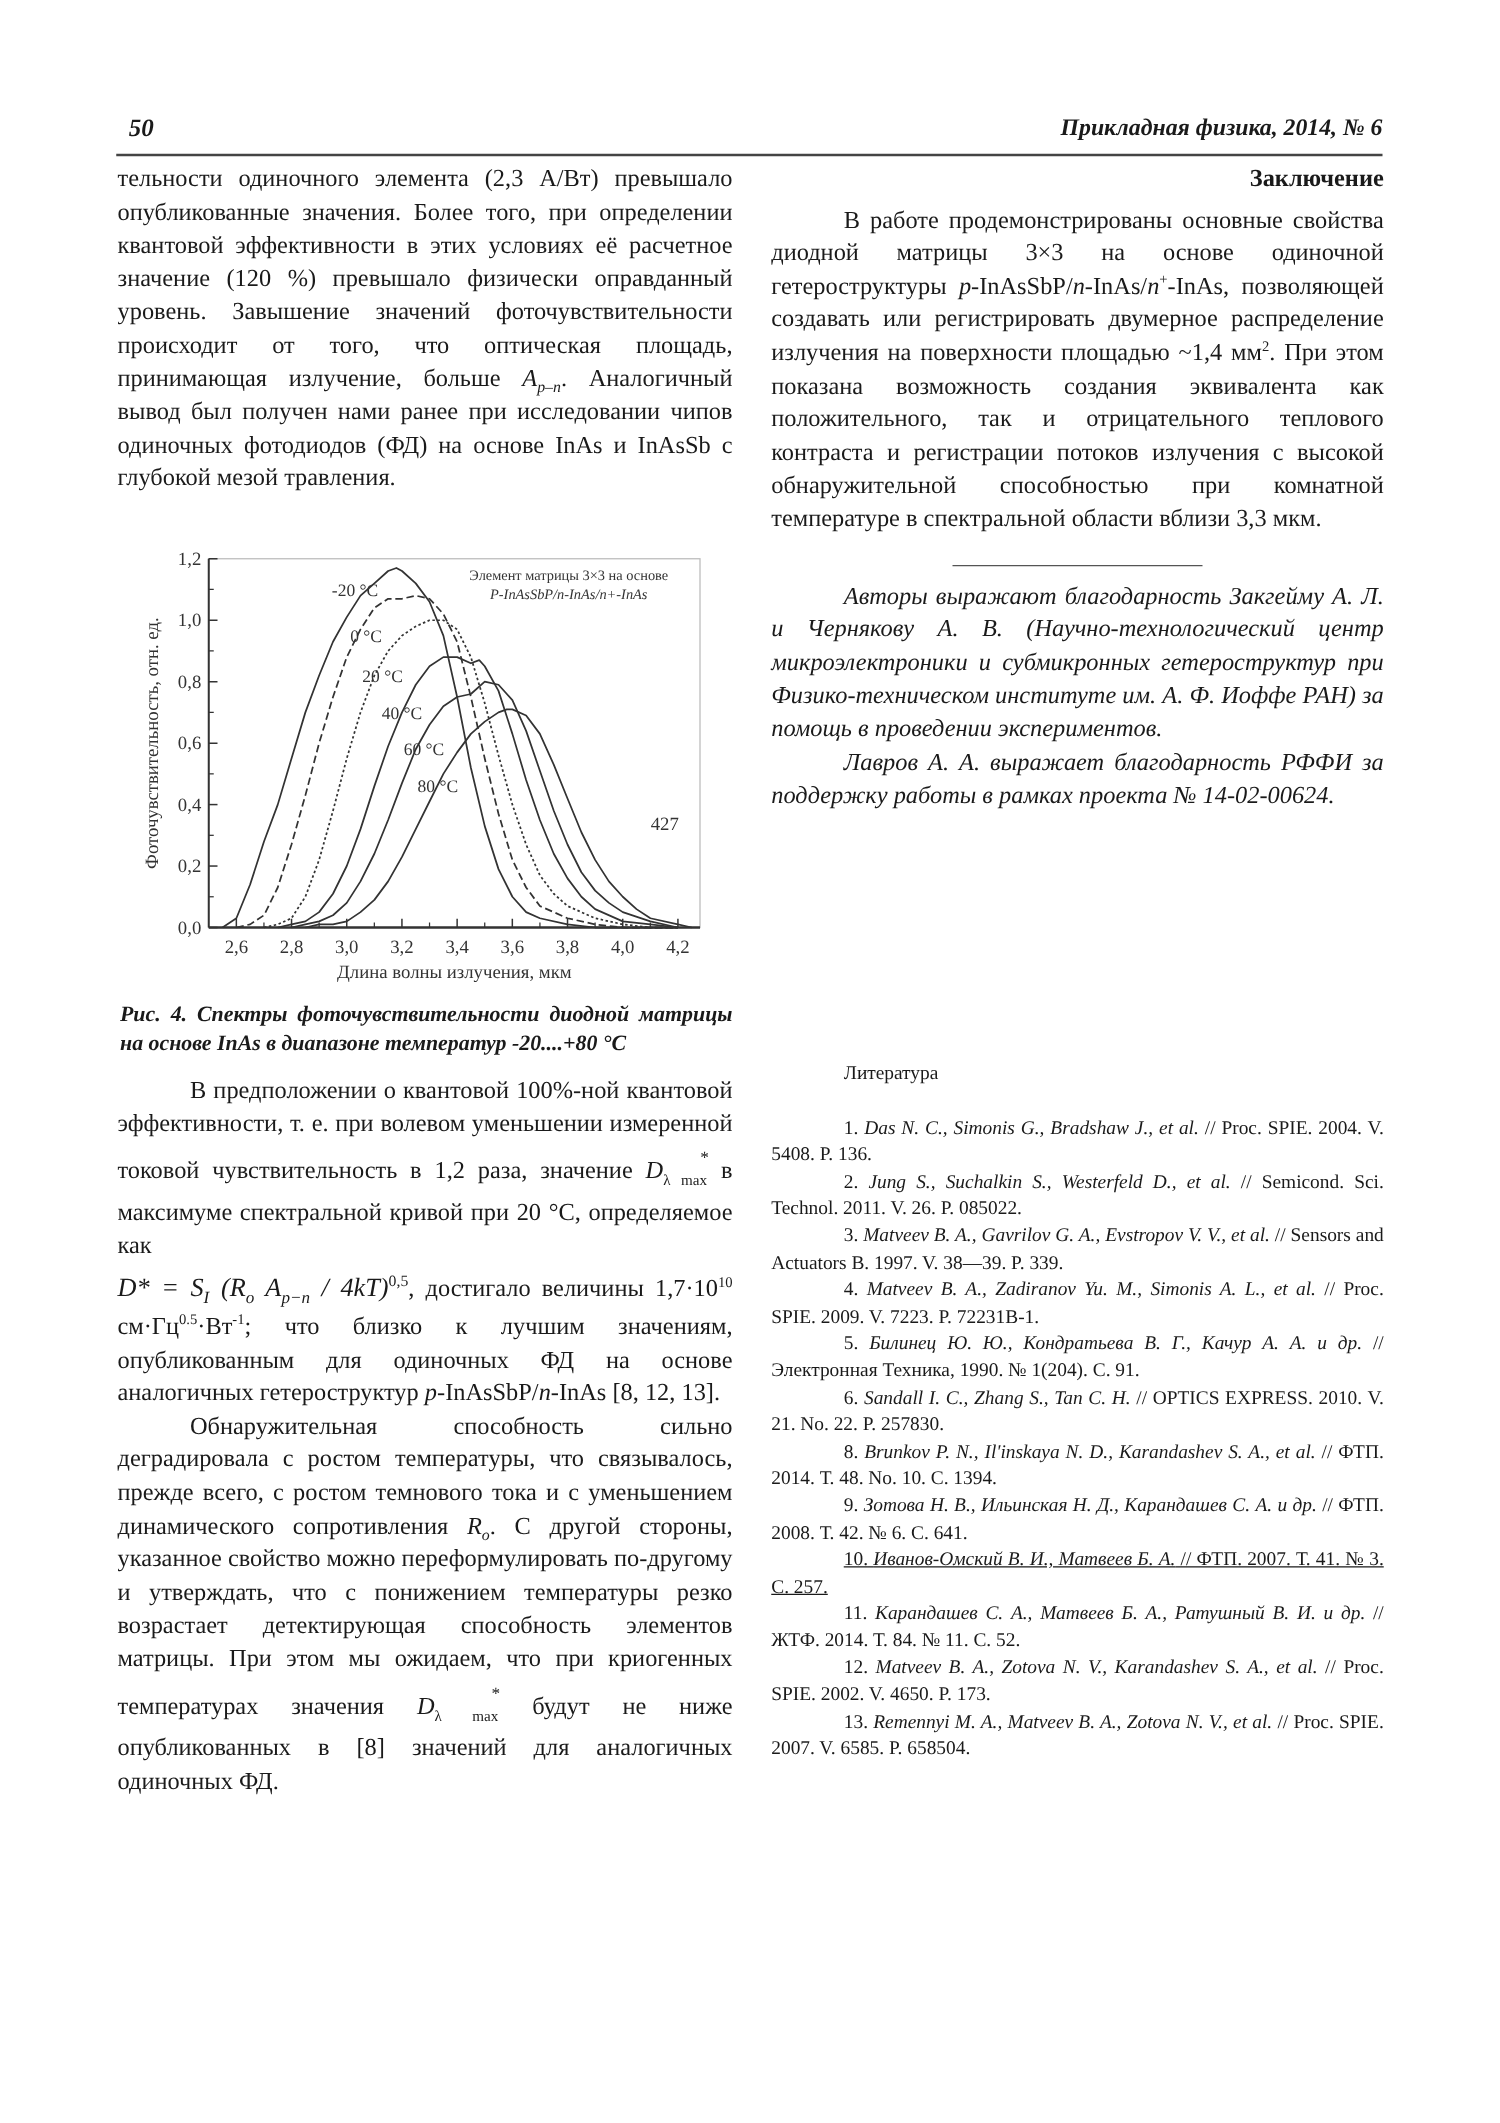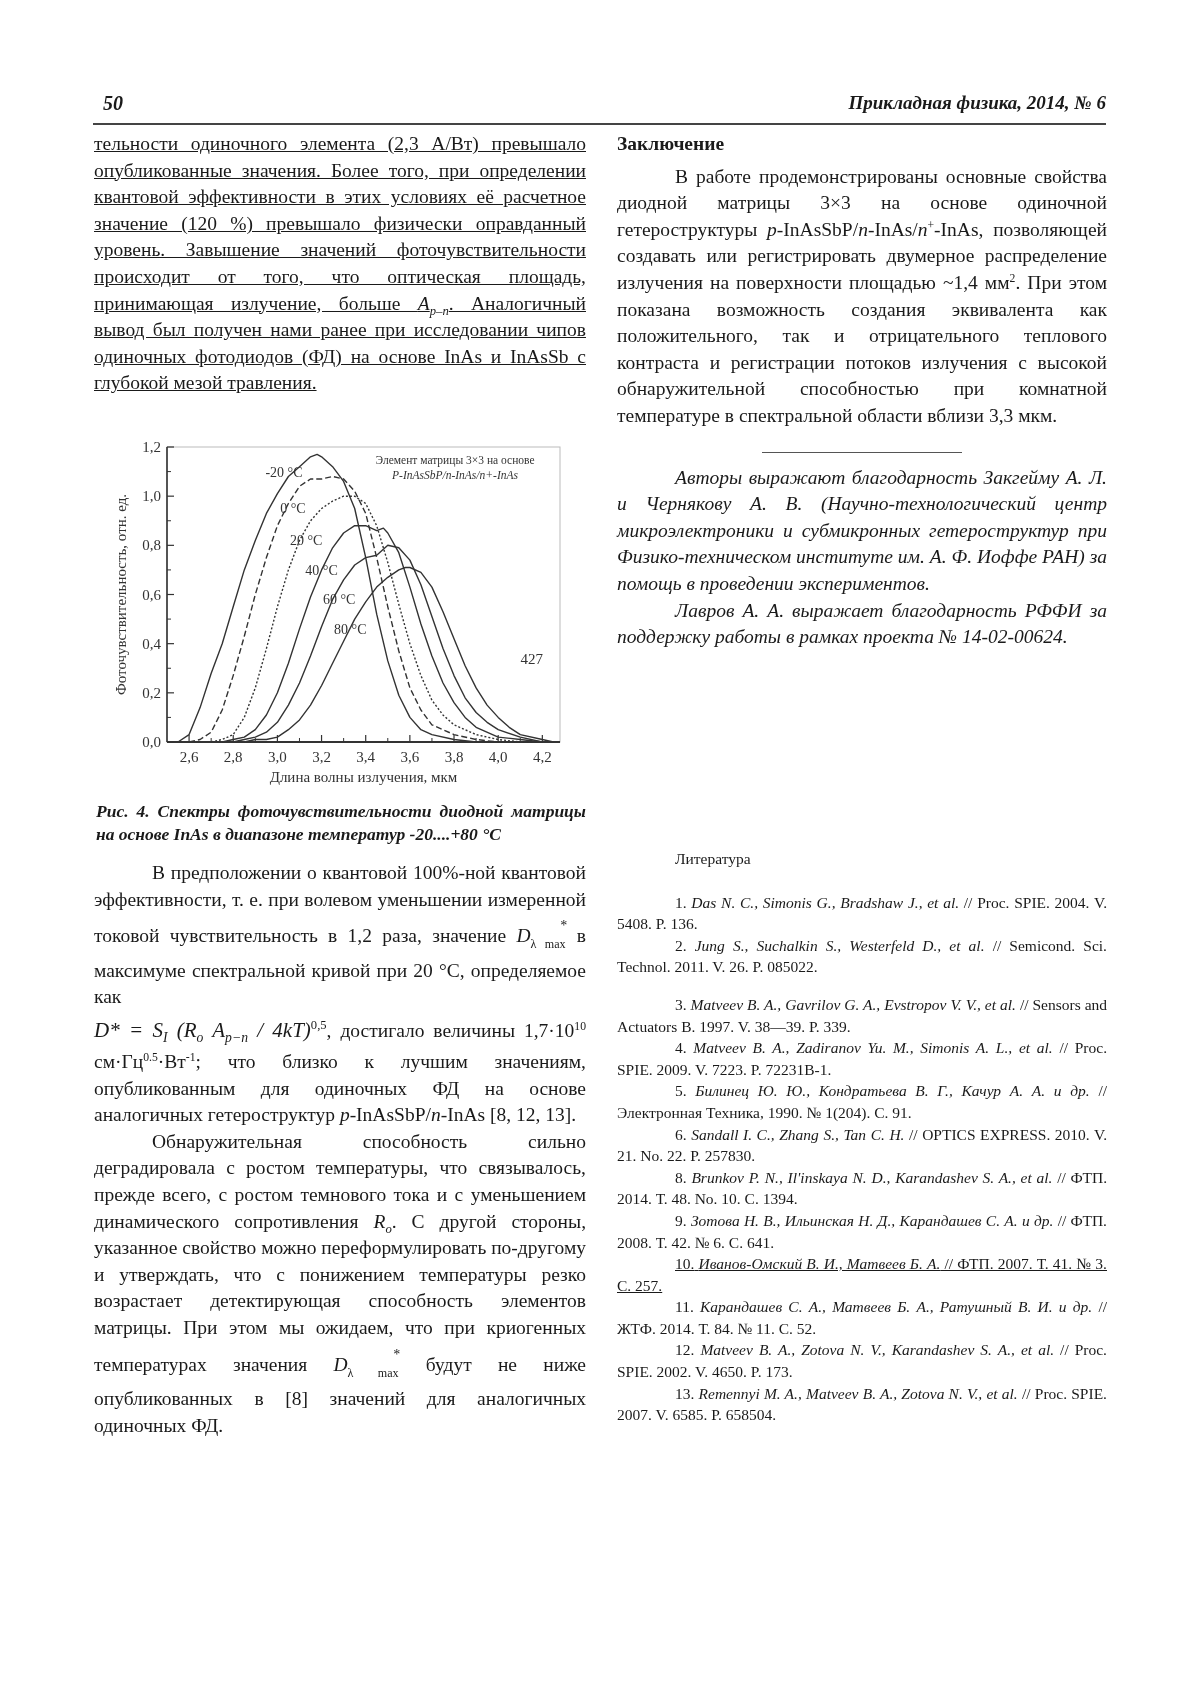--- a/index.html
+++ b/index.html
@@ -5,24 +5,24 @@
   html, body { margin: 0; padding: 0; background: #ffffff; }
   body { width: 1200px; height: 1698px; position: relative; overflow: hidden;
          font-family: "Liberation Serif", serif; color: #1a1a1a; }
   .abs { position: absolute; }
   #page-num { left: 103px; top: 92px; font-size: 20px; font-weight: bold; font-style: italic; }
   #journal { right: 94px; top: 92px; font-size: 19px; font-weight: bold; font-style: italic; }
   #header-rule { left: 93px; top: 123px; width: 1013px; height: 0; border-top: 2px solid #444; }
   .col { position: absolute; font-size: 19.5px; line-height: 26.6px; text-align: justify; }
   .col p { margin: 0; }
   .indent { text-indent: 58px; }
-  #left-top { left: 94px; top: 131px; width: 492px; text-decoration: underline; }
+  #left-top { left: 94px; top: 131px; width: 492px; }
   #left-bottom { left: 94px; top: 860px; width: 492px; }
   #right-col { left: 617px; top: 131px; width: 490px; }
-  .sec-title { text-align: left; font-weight: bold; font-size: 19.5px; margin-bottom: 6px !important; }
+  .sec-title { text-align: right; font-weight: bold; font-size: 19.5px; margin-bottom: 6px !important; }
   .caption { position: absolute; left: 96px; top: 800px; width: 490px; font-size: 17.5px; line-height: 23px;
              font-weight: bold; font-style: italic; text-align: justify; }
   .ack { font-style: italic; }
   .sep { width: 200px; margin: 22px auto 12px auto; border-top: 1px solid #555; height: 0; }
   #refs { position: absolute; left: 617px; top: 848px; width: 490px; font-size: 15.5px; line-height: 21.6px; text-align: justify; }
   #refs .lit-title { font-weight: normal; font-size: 15.5px; margin-left: 58px; margin-bottom: 22px; }
   .ref { margin: 0; }
   i, .it { font-style: italic; }
   sup { font-size: 60%; line-height: 0; vertical-align: super; }
   sub { font-size: 65%; line-height: 0; vertical-align: sub; }
@@ -130,21 +130,21 @@
   <div class="sep"></div>
   <p class="indent ack">Авторы выражают благодарность Закгейму А. Л. и Чернякову А. В. (Научно-технологический центр микроэлектроники и субмикронных гетероструктур при Физико-техническом институте им. А. Ф. Иоффе РАН) за помощь в проведении экспериментов.</p>
   <p class="indent ack">Лавров А. А. выражает благодарность РФФИ за поддержку работы в рамках проекта № 14-02-00624.</p>
 </div>
 
 <div id="refs">
   <div class="lit-title">Литература</div>
   <div id="ref-list">
       <p class="ref" style="text-indent: 58px;"><span>1.</span> <i>Das N. C., Simonis G., Bradshaw J., et al.</i><span> // Proc. SPIE. 2004. V. 5408. P. 136.</span></p>
       <p class="ref" style="text-indent: 58px;"><span>2.</span> <i>Jung S., Suchalkin S., Westerfeld D., et al.</i><span> // Semicond. Sci. Technol. 2011. V. 26. P. 085022.</span></p>
-      <p class="ref" style="text-indent: 58px; margin-top: 16px;"><span>3.</span> <i>Matveev B. A., Gavrilov G. A., Evstropov V. V., et al.</i><span> // Sensors and Actuators B. 1997. V. 38—39. P. 339.</span></p>
+      <p class="ref" style="text-indent: 58px;"><span>3.</span> <i>Matveev B. A., Gavrilov G. A., Evstropov V. V., et al.</i><span> // Sensors and Actuators B. 1997. V. 38—39. P. 339.</span></p>
       <p class="ref" style="text-indent: 58px;"><span>4.</span> <i>Matveev B. A., Zadiranov Yu. M., Simonis A. L., et al.</i><span> // Proc. SPIE. 2009. V. 7223. P. 72231B-1.</span></p>
       <p class="ref" style="text-indent: 58px;"><span>5.</span> <i>Билинец Ю. Ю., Кондратьева В. Г., Качур А. А. и др.</i><span> // Электронная Техника, 1990. № 1(204). С. 91.</span></p>
       <p class="ref" style="text-indent: 58px;"><span>6.</span> <i>Sandall I. C., Zhang S., Tan C. H.</i><span> // OPTICS EXPRESS. 2010. V. 21. No. 22. P. 257830.</span></p>
       <p class="ref" style="text-indent: 58px;"><span>8.</span> <i>Brunkov P. N., Il'inskaya N. D., Karandashev S. A., et al.</i><span> // ФТП. 2014. Т. 48. No. 10. С. 1394.</span></p>
       <p class="ref" style="text-indent: 58px;"><span>9.</span> <i>Зотова Н. В., Ильинская Н. Д., Карандашев С. А. и др.</i><span> // ФТП. 2008. Т. 42. № 6. С. 641.</span></p>
       <p class="ref" style="text-indent: 58px; text-decoration: underline;"><span>10.</span> <i>Иванов-Омский В. И., Матвеев Б. А.</i><span> // ФТП. 2007. Т. 41. № 3. С. 257.</span></p>
       <p class="ref" style="text-indent: 58px;"><span>11.</span> <i>Карандашев С. А., Матвеев Б. А., Ратушный В. И. и др.</i><span> // ЖТФ. 2014. Т. 84. № 11. С. 52.</span></p>
       <p class="ref" style="text-indent: 58px;"><span>12.</span> <i>Matveev B. A., Zotova N. V., Karandashev S. A., et al.</i><span> // Proc. SPIE. 2002. V. 4650. P. 173.</span></p>
       <p class="ref" style="text-indent: 58px;"><span>13.</span> <i>Remennyi M. A., Matveev B. A., Zotova N. V., et al.</i><span> // Proc. SPIE. 2007. V. 6585. P. 658504.</span></p>
     </div>

